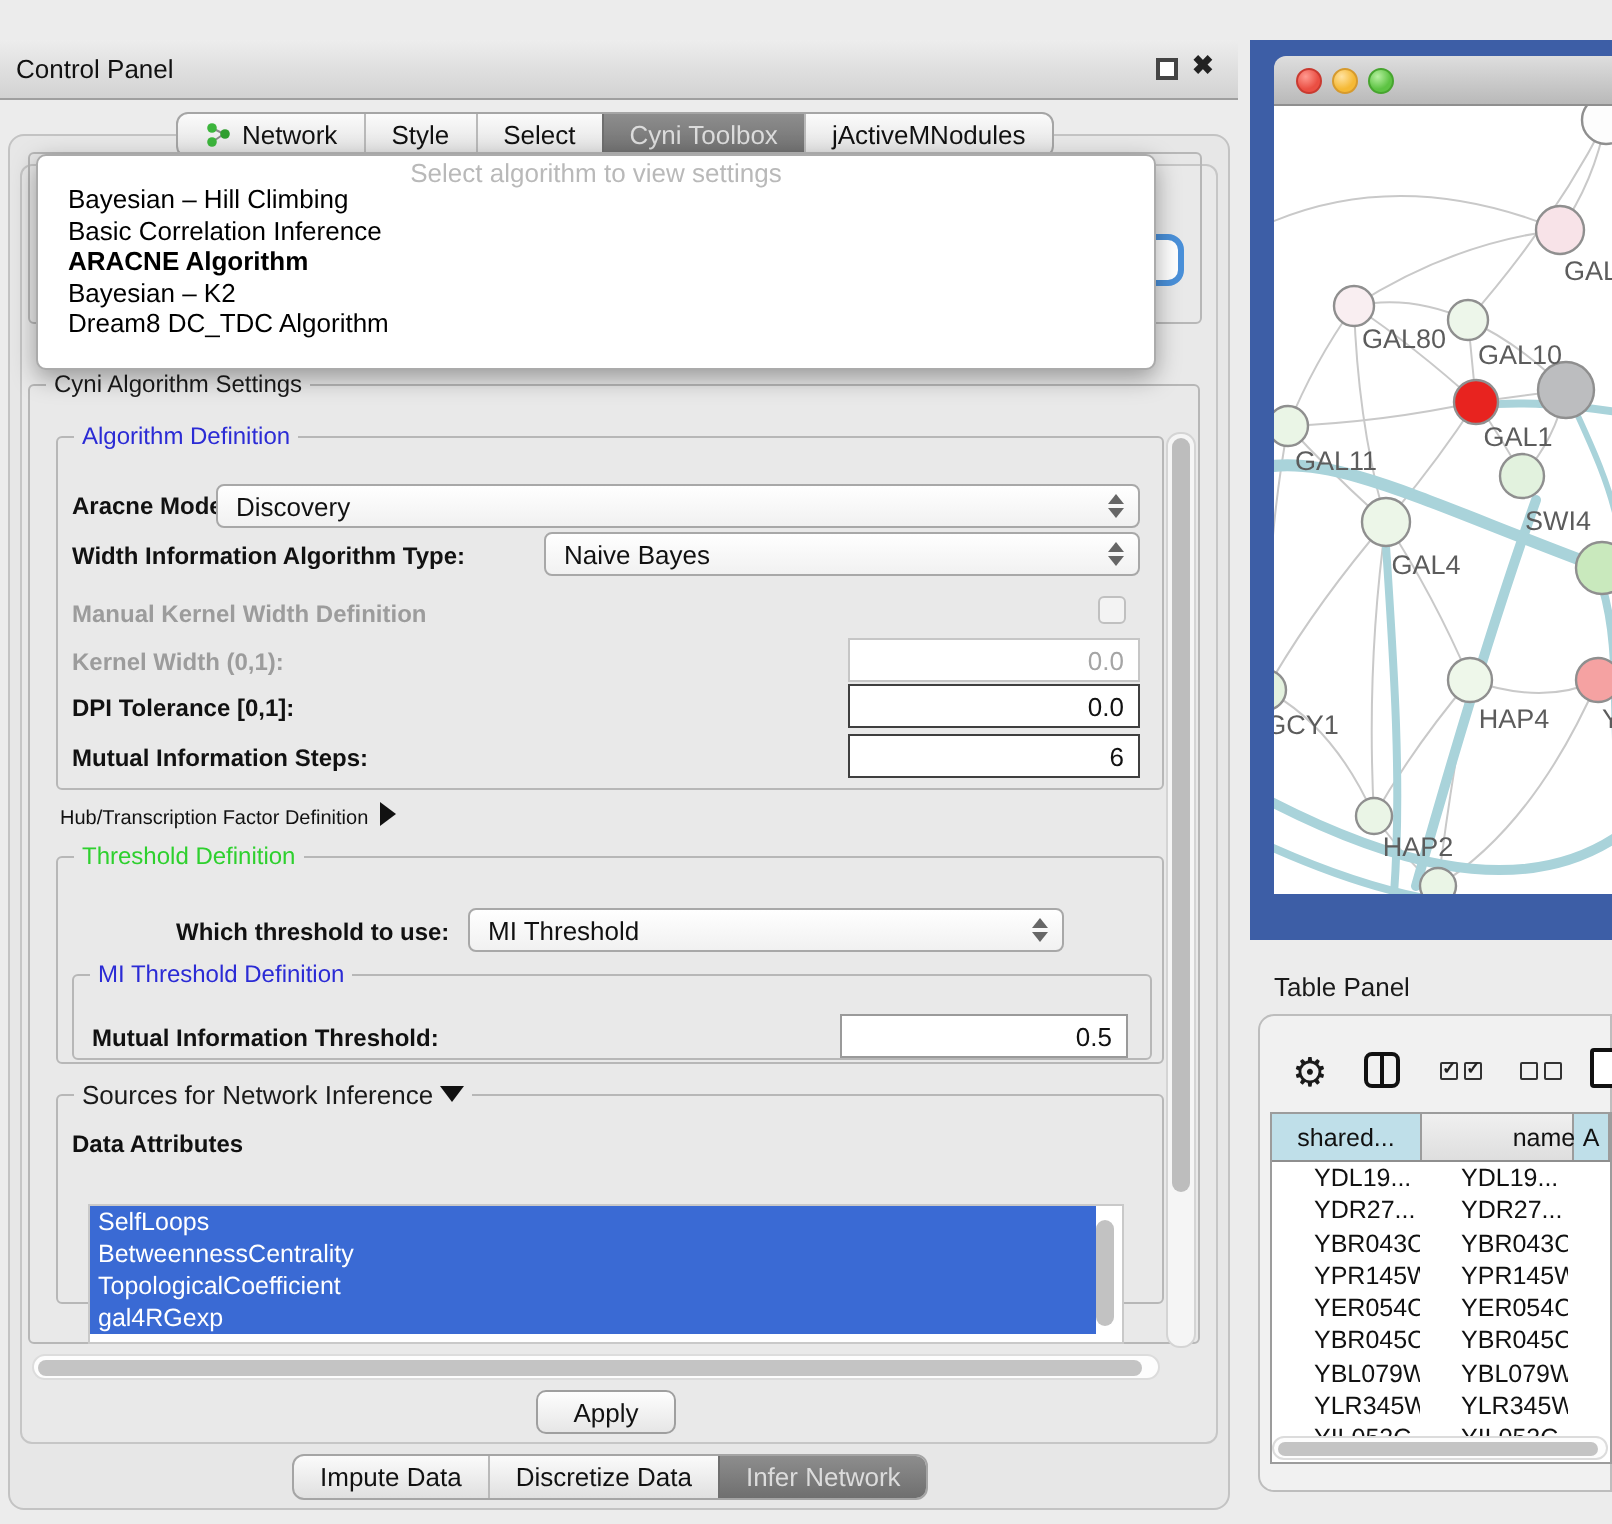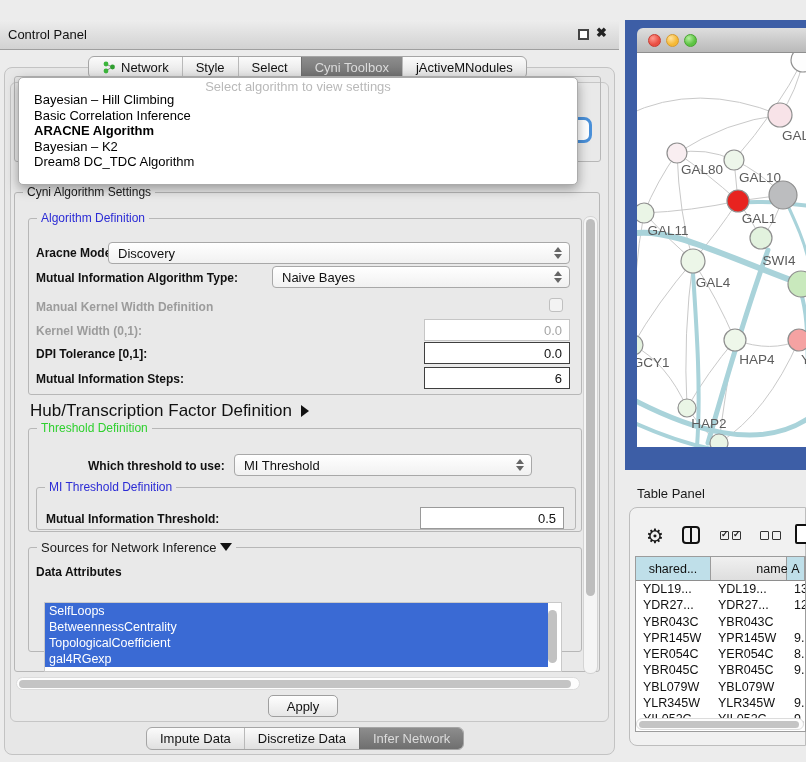--- a/index.html
+++ b/index.html
@@ -106,21 +106,21 @@
   .cb { width:9px; height:9px; border:1.5px solid #333; border-radius:1px; position:relative; }
   .cb.ck::after { content:"✓"; position:absolute; left:0px; top:-3px; font-size:9px; font-weight:bold; color:#222; }
   .doc-icon { position:absolute; left:160px; top:1px; width:16px; height:20px; border:2px solid #111; border-radius:2px; background:#fff; }
 
   .tp-table { left:635px; top:536px; width:171px; height:176px; background:#fff; border:1px solid #9c9c9c; overflow:hidden; }
   .thead { display:flex; height:24px; border-bottom:1px solid #8e8e8e; font-size:12.5px; color:#111; }
   .th { display:flex; align-items:center; justify-content:center; border-right:1px solid #9c9c9c; }
   .th.blue { background:#bfdfe9; }
   .th.gray { background:linear-gradient(#f0f0f0,#dedede); }
   .trow { display:flex; height:16.3px; font-size:12.5px; color:#111; }
-  .td { overflow:hidden; white-space:nowrap; padding-left:7px; line-height:16.3px; }
+  .td { overflow:hidden; white-space:nowrap; padding-left:21px; line-height:16.3px; }
   .tp-hscroll { left:636px; top:698px; width:168px; height:12px; }
 </style>
 </head>
 <body>
 
 <div id="app">
 
   <div class="abs titlebar">
     <span class="title">Control Panel</span>
     <span class="float-btn"></span>
@@ -188,38 +188,38 @@
     <span class="gtitle blue">Algorithm Definition</span>
   </div>
   <div class="flabel" style="left:36px; top:246px;">Aracne Mode:</div>
   <div class="combo" style="left:108px; top:242px; width:462px;">
     <span class="ctext">Discovery</span>
     <span class="stepper">
         <i class="up"></i>
         <i class="dn"></i>
       </span>
   </div>
-  <div class="flabel" style="left:36px; top:271px;">Mutual Information Algorithm Type:</div>
+  <div class="flabel" style="left:36px; top:271px;">Width Information Algorithm Type:</div>
   <div class="combo" style="left:272px; top:266px; width:298px;">
     <span class="ctext">Naive Bayes</span>
     <span class="stepper">
         <i class="up"></i>
         <i class="dn"></i>
       </span>
   </div>
   <div class="flabel dis" style="left:36px; top:300px;">Manual Kernel Width Definition</div>
   <div class="checkbox" style="left:549px; top:298px;"></div>
   <div class="flabel dis" style="left:36px; top:324px;">Kernel Width (0,1):</div>
   <div class="tfield dis" style="left:424px; top:319px; width:146px;">0.0</div>
   <div class="flabel" style="left:36px; top:347px;">DPI Tolerance [0,1]:</div>
   <div class="tfield dark" style="left:424px; top:342px; width:146px;">0.0</div>
   <div class="flabel" style="left:36px; top:372px;">Mutual Information Steps:</div>
   <div class="tfield dark" style="left:424px; top:367px; width:146px;">6</div>
 
-  <div class="flabel" style="left:30px; top:401px; font-weight:normal; font-size:17px;">
+  <div class="flabel" style="left:30px; top:401px; font-weight:normal; font-size:10px;">
     <span>Hub/Transcription Factor Definition</span>&nbsp;&nbsp;<span class="tri-right"></span>
   </div>
 
   <div class="group" style="left:28px; top:428px; width:554px; height:104px;">
     <span class="gtitle green">Threshold Definition</span>
   </div>
   <div class="flabel" style="left:88px; top:459px;">Which threshold to use:</div>
   <div class="combo" style="left:234px; top:454px; width:298px;">
     <span class="ctext">MI Threshold</span>
     <span class="stepper">

